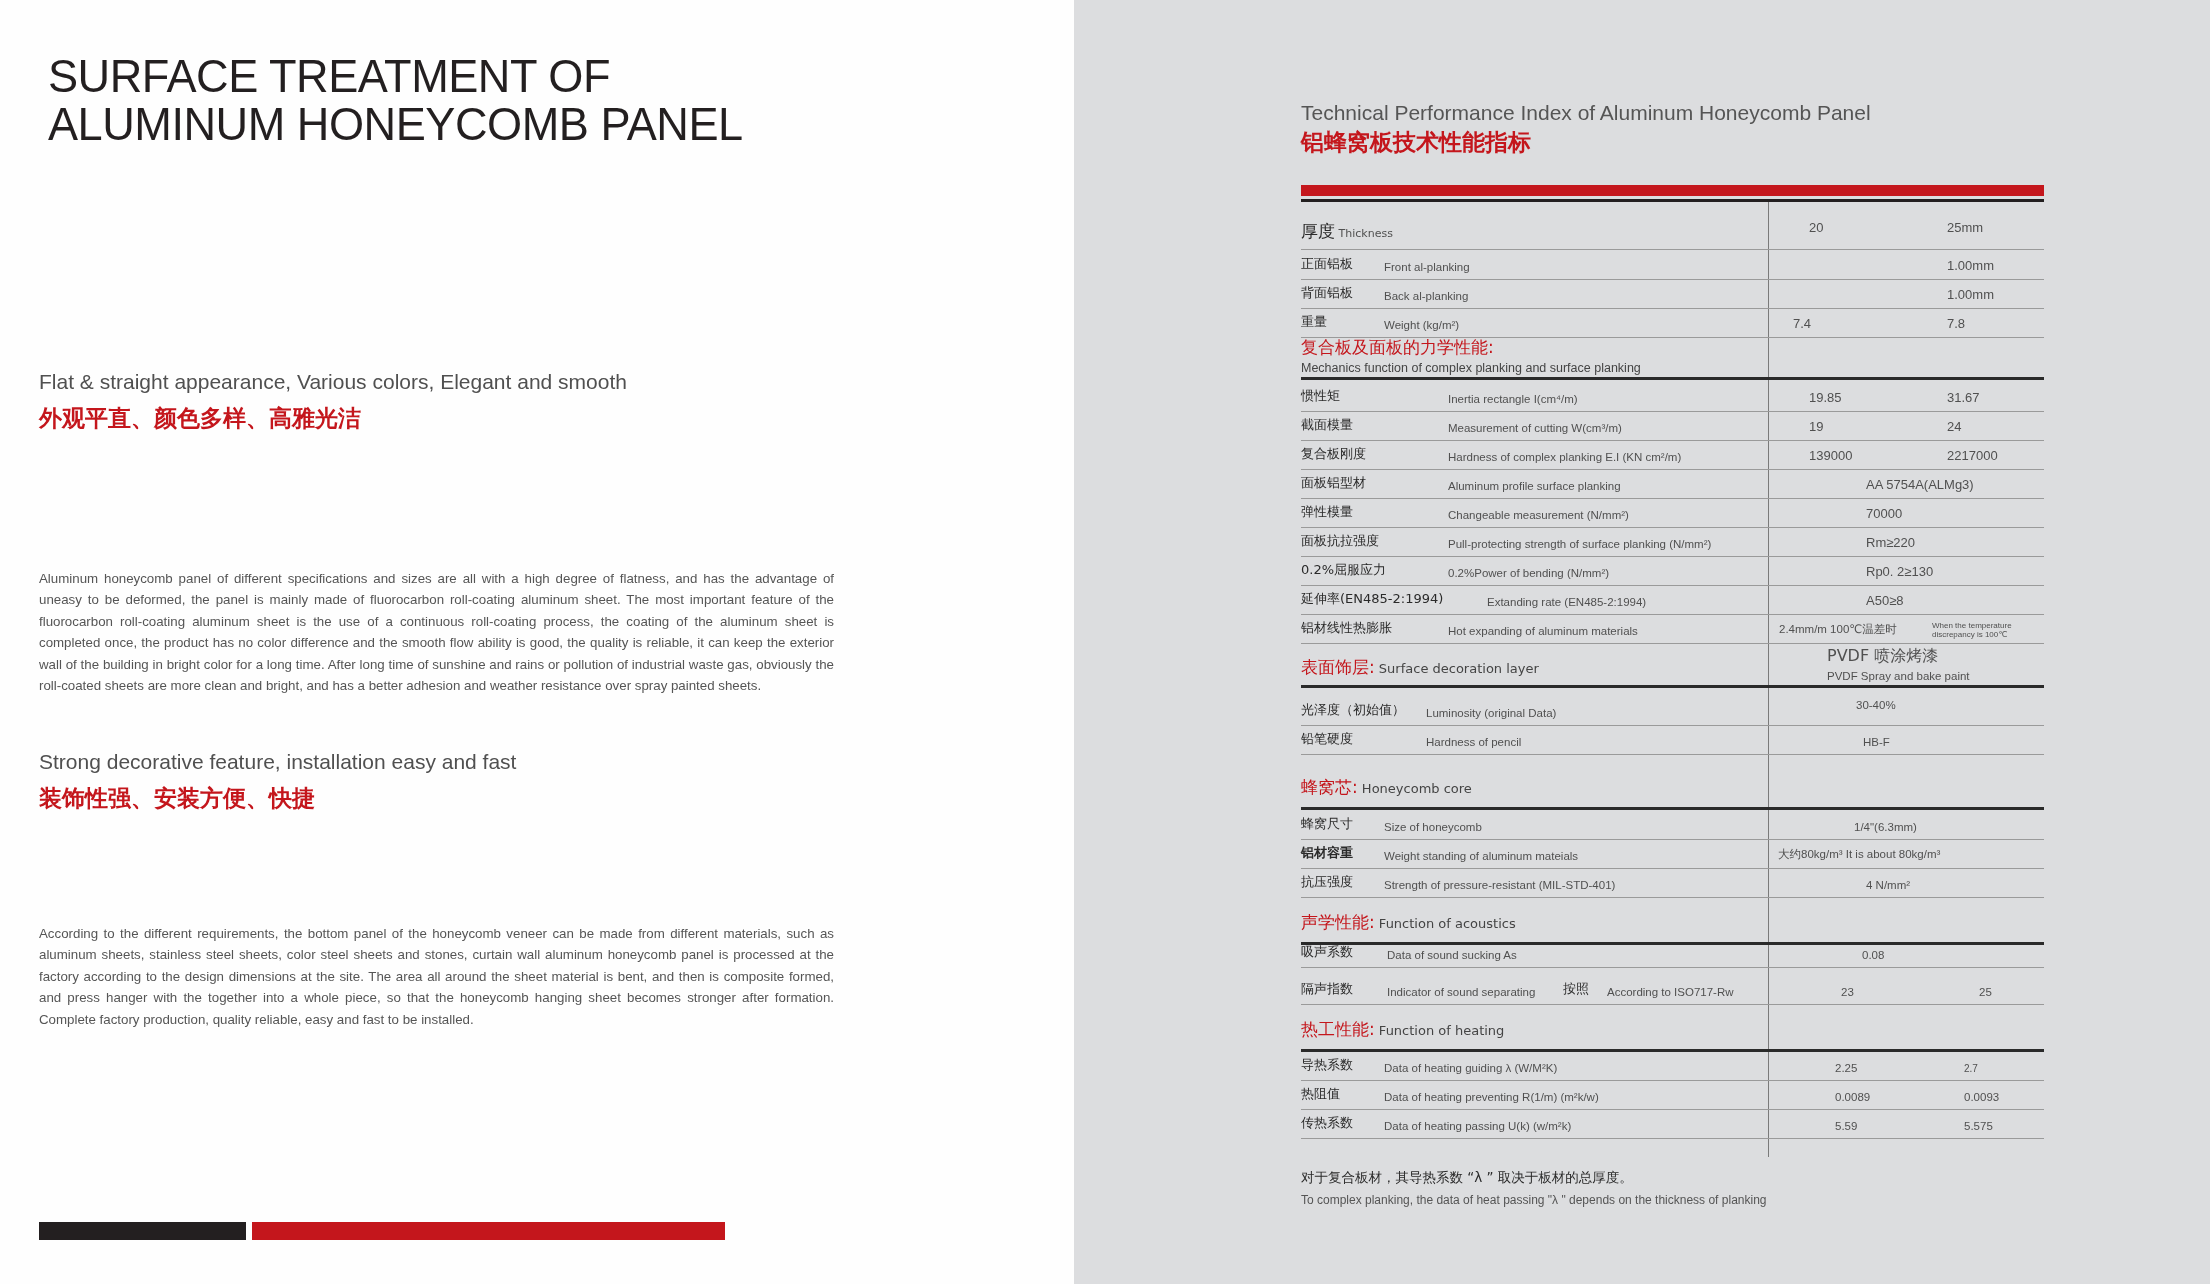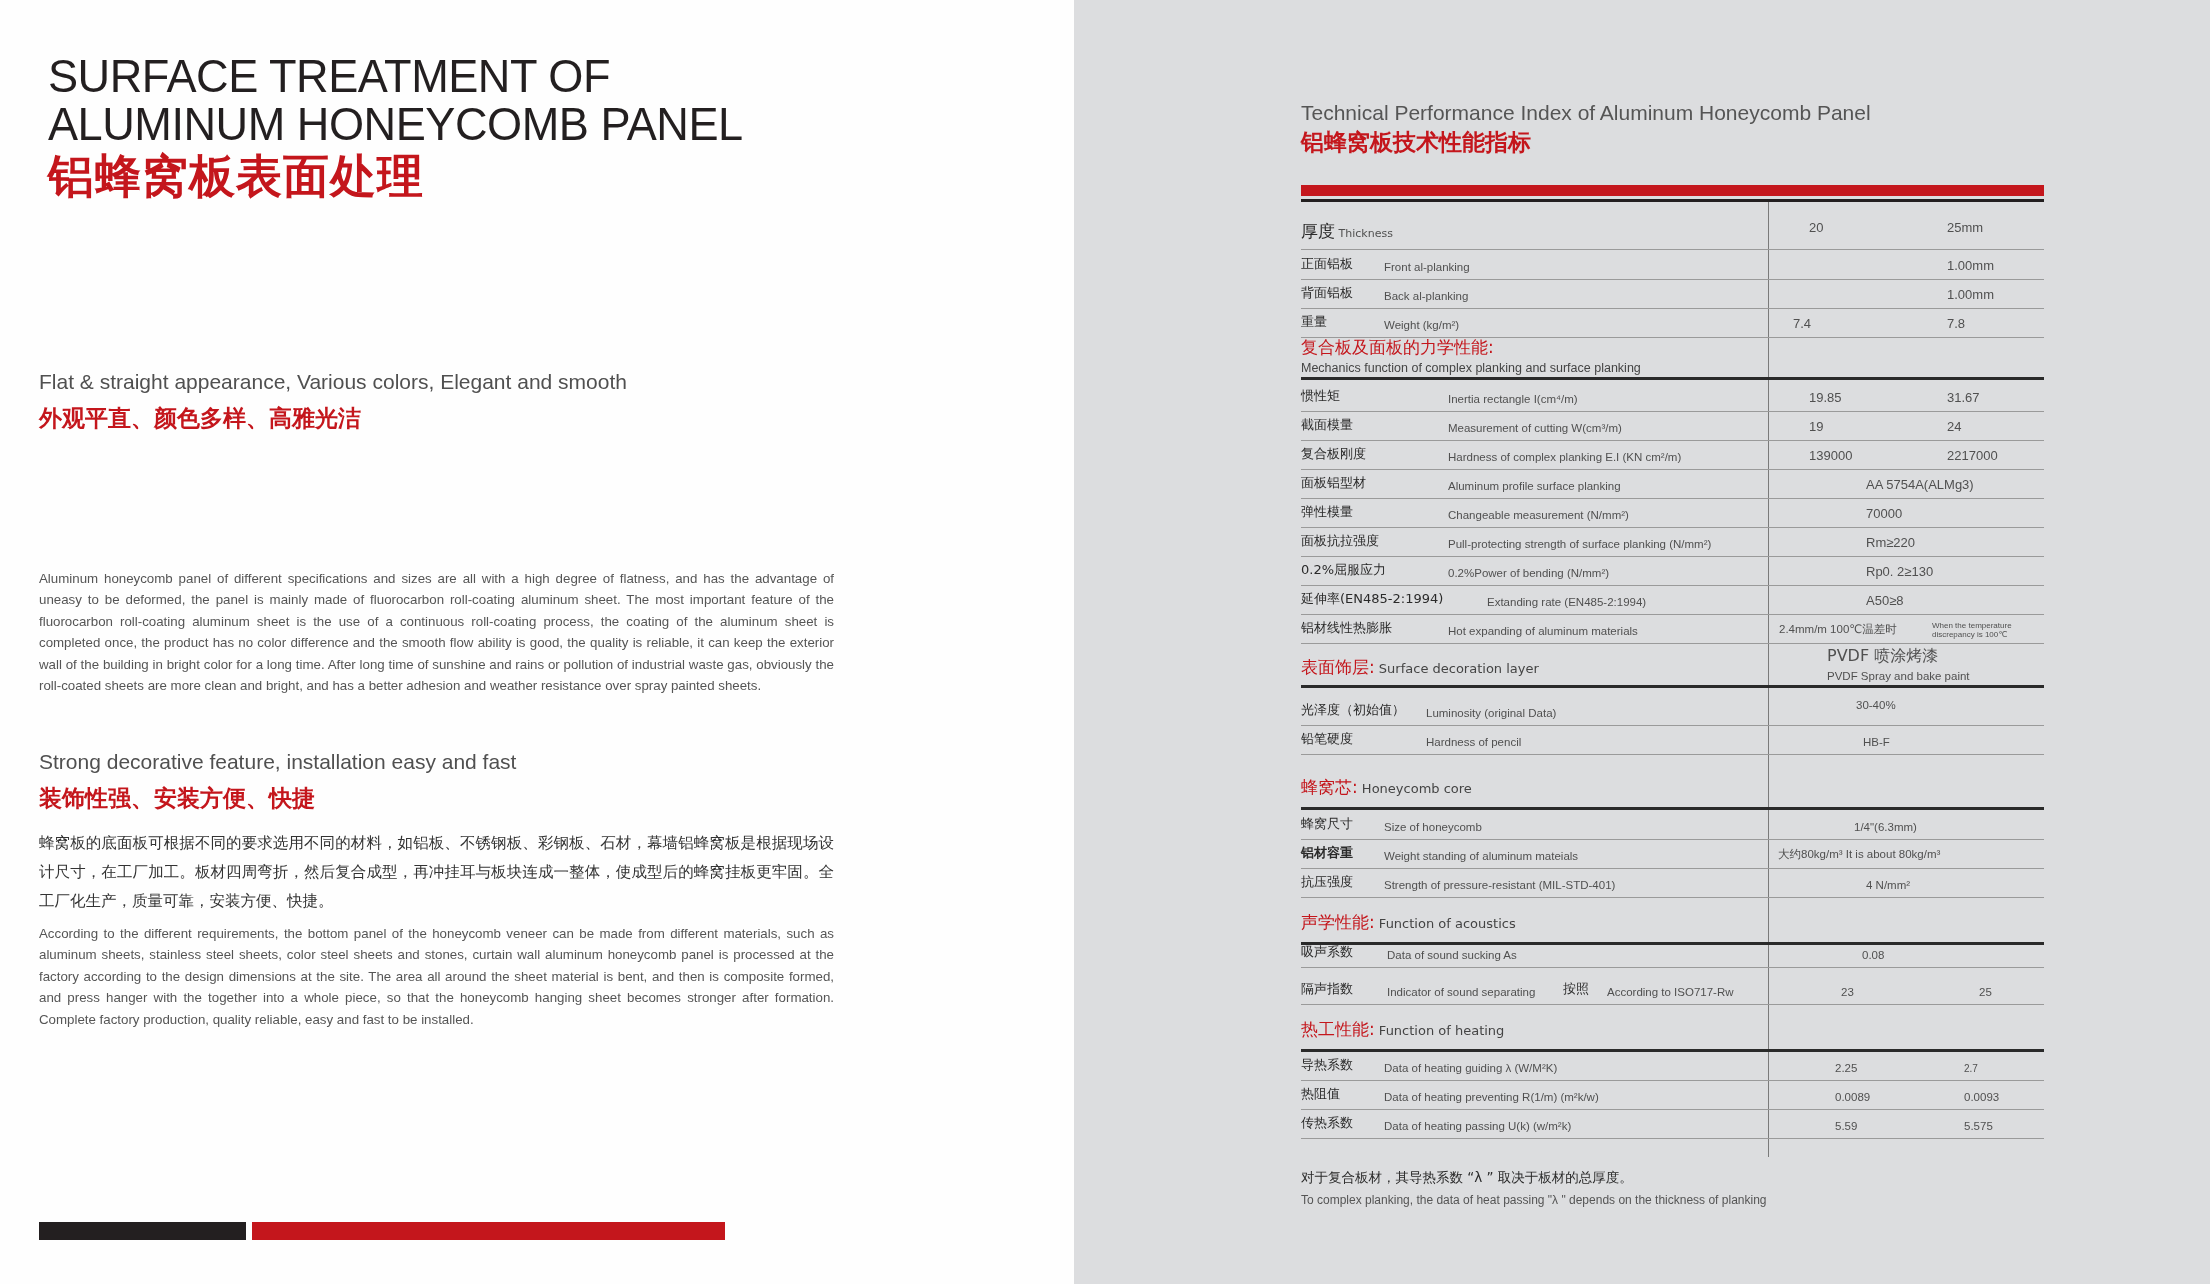--- a/index.html
+++ b/index.html
@@ -41,29 +41,27 @@
   .footnote-en { position: absolute; left: 1301px; top: 1193px; font-size: 12px; color: #555; white-space: nowrap; }
 </style>
 </head>
 <body>
 
 <div class="left-page">
   <div class="title-en">
     <div>SURFACE TREATMENT OF</div>
     <div>ALUMINUM HONEYCOMB PANEL</div>
   </div>
-  <div class="title-zh">铝蜂窝板表面处理</div>
 
   <div class="sec-title-en" style="top:370px;">Flat &amp; straight appearance, Various colors, Elegant and smooth</div>
   <div class="sec-title-zh" style="top:403px;">外观平直、颜色多样、高雅光洁</div>
   <div class="para-en" style="top:568px;">Aluminum honeycomb panel of different specifications and sizes are all with a high degree of flatness, and has the advantage of uneasy to be deformed, the panel is mainly made of fluorocarbon roll-coating aluminum sheet. The most important feature of the fluorocarbon roll-coating aluminum sheet is the use of a continuous roll-coating process, the coating of the aluminum sheet is completed once, the product has no color difference and the smooth flow ability is good, the quality is reliable, it can keep the exterior wall of the building in bright color for a long time. After long time of sunshine and rains or pollution of industrial waste gas, obviously the roll-coated sheets are more clean and bright, and has a better adhesion and weather resistance over spray painted sheets.</div>
 
   <div class="sec-title-en" style="top:750px;">Strong decorative feature, installation easy and fast</div>
   <div class="sec-title-zh" style="top:783px;">装饰性强、安装方便、快捷</div>
-  <div class="para-zh" style="top:829px;">蜂窝板的底面板可根据不同的要求选用不同的材料，如铝板、不锈钢板、彩钢板、石材，幕墙铝蜂窝板是根据现场设计尺寸，在工厂加工。板材四周弯折，然后复合成型，再冲挂耳与板块连成一整体，使成型后的蜂窝挂板更牢固。全工厂化生产，质量可靠，安装方便、快捷。</div>
   <div class="para-en" style="top:923px;">According to the different requirements, the bottom panel of the honeycomb veneer can be made from different materials, such as aluminum sheets, stainless steel sheets, color steel sheets and stones, curtain wall aluminum honeycomb panel is processed at the factory according to the design dimensions at the site. The area all around the sheet material is bent, and then is composite formed, and press hanger with the together into a whole piece, so that the honeycomb hanging sheet becomes stronger after formation. Complete factory production, quality reliable, easy and fast to be installed.</div>
 
   <div class="bar-black"></div>
   <div class="bar-red"></div>
 </div>
 
 <div class="right-page"></div>
 
 <div class="tp-title-en">Technical Performance Index of Aluminum Honeycomb Panel</div>
 <div class="tp-title-zh">铝蜂窝板技术性能指标</div>

